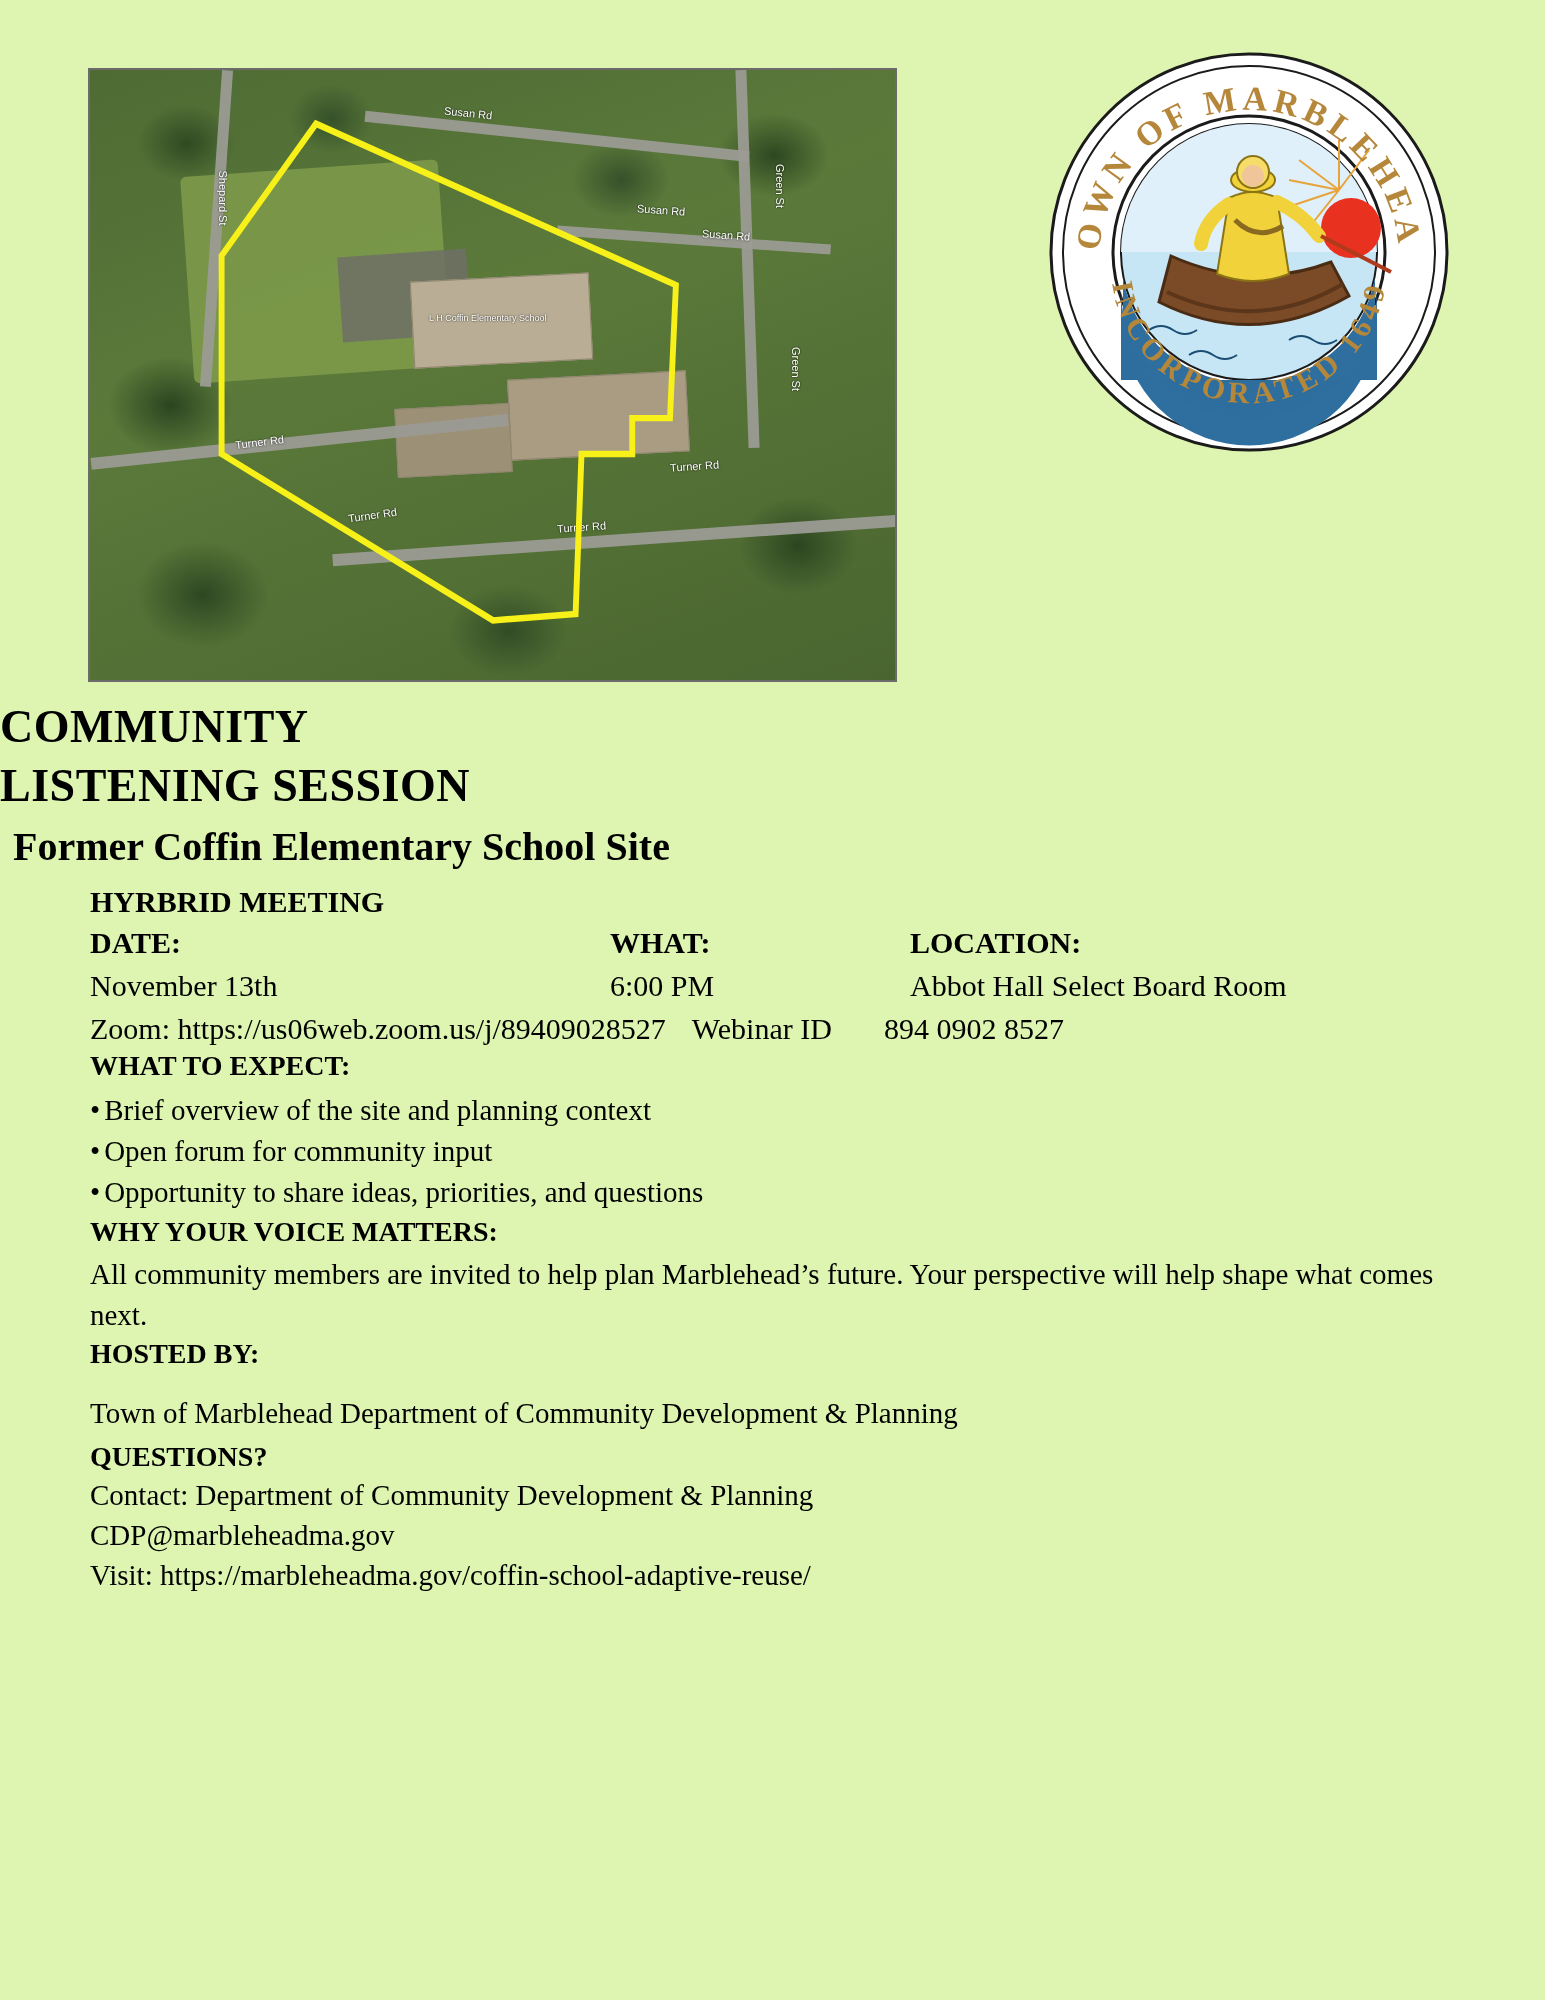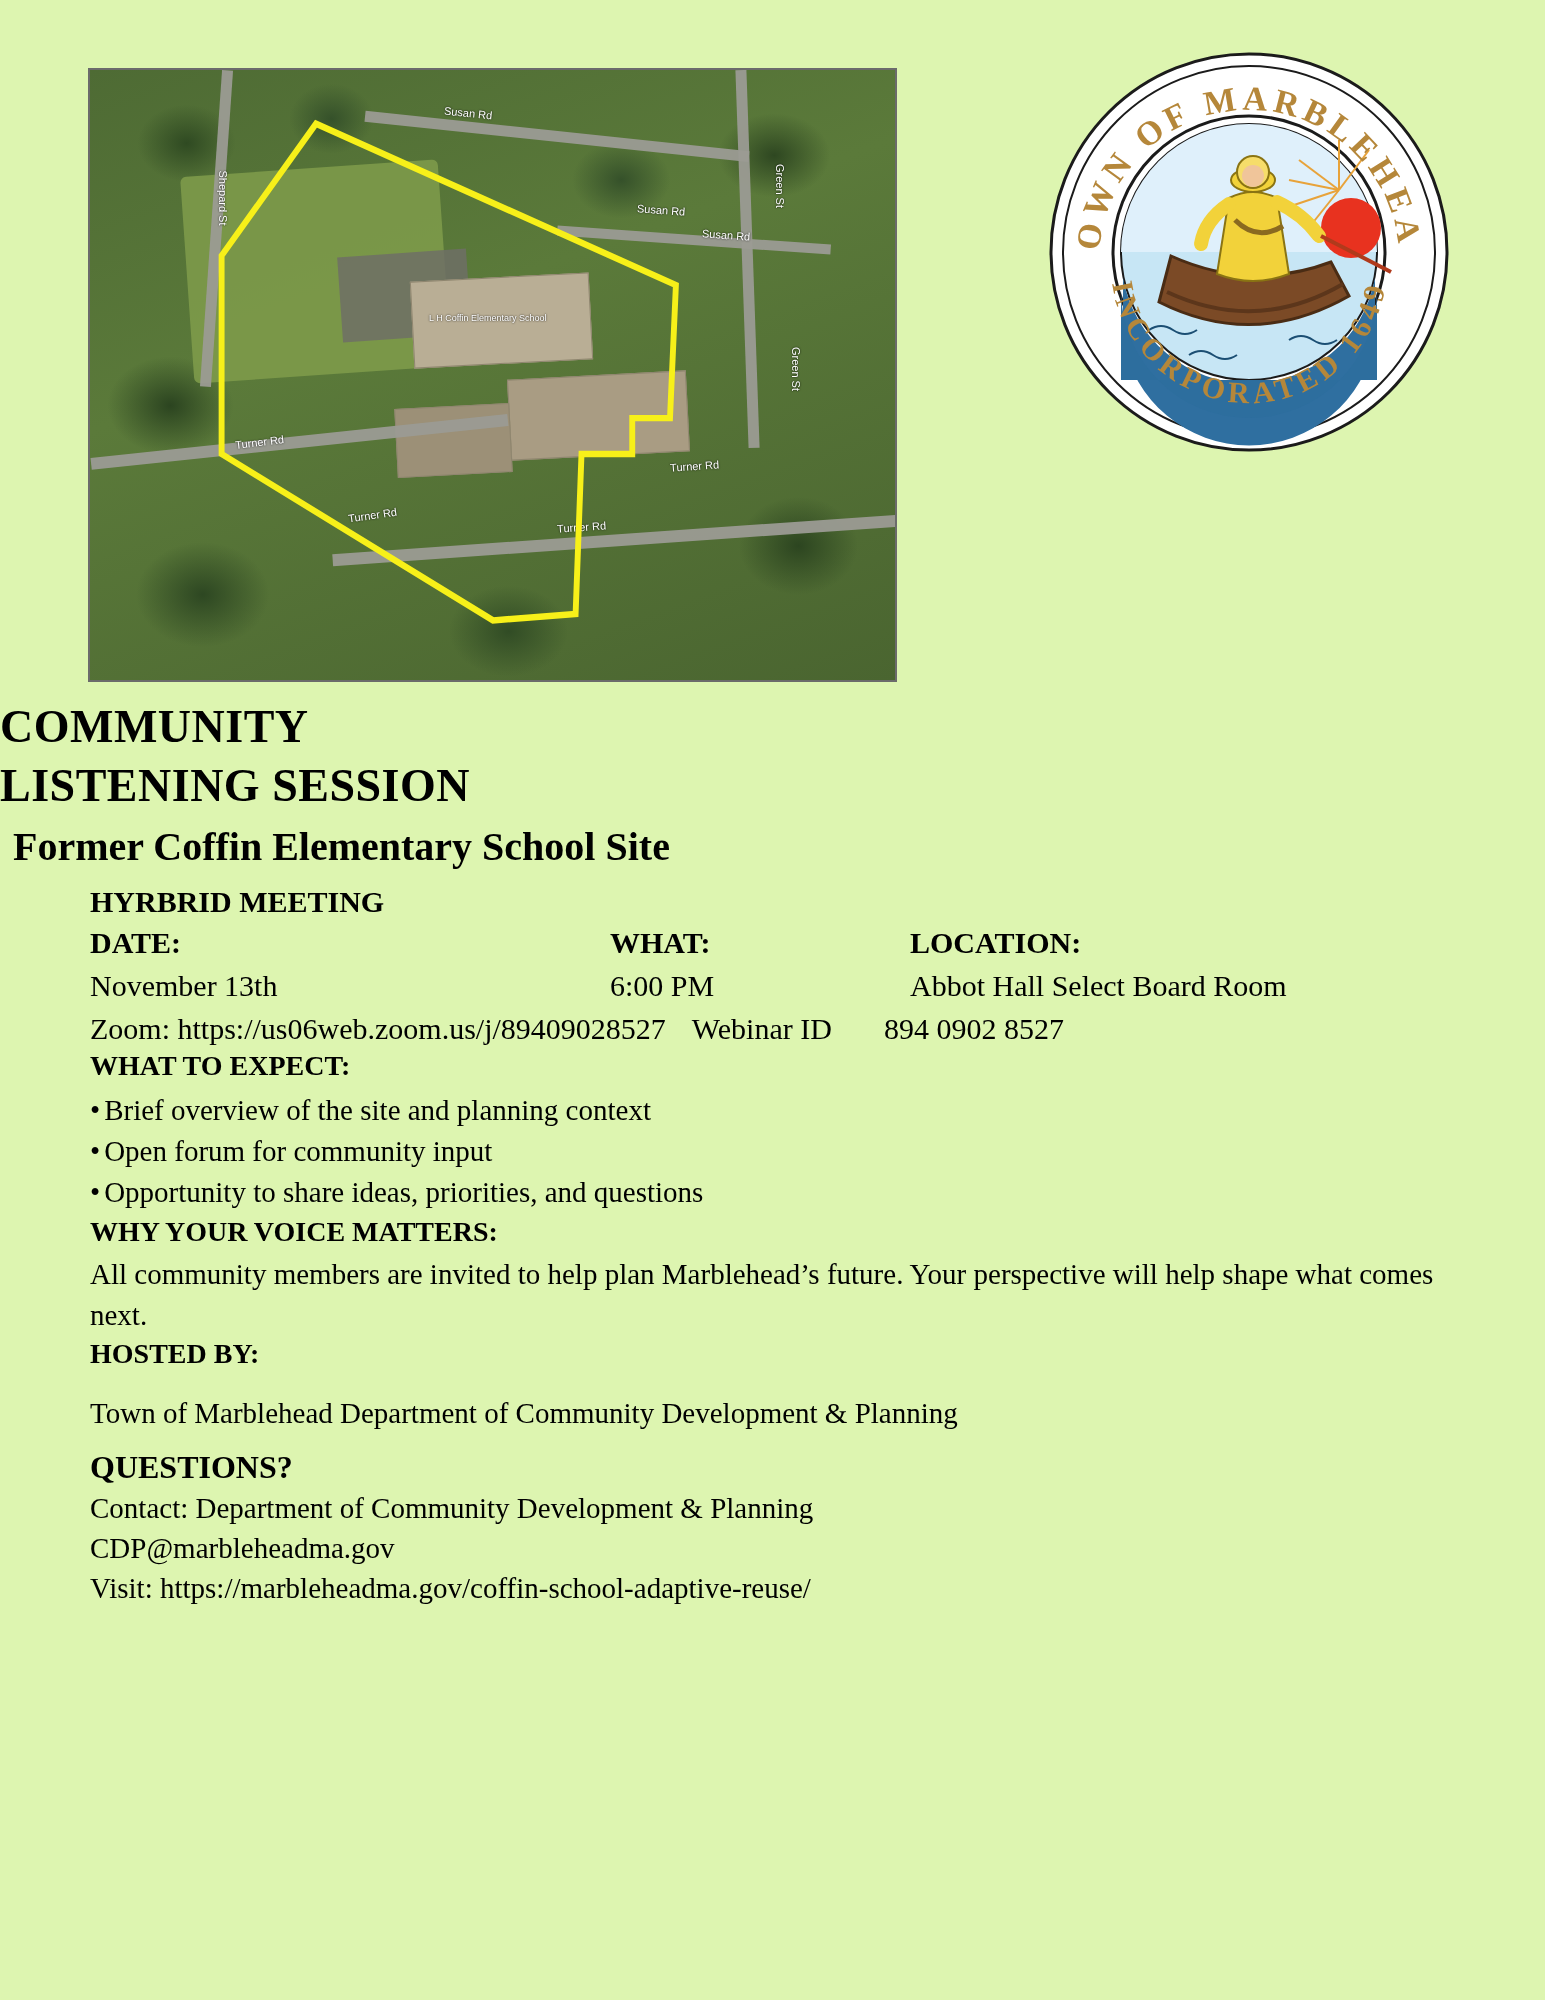--- a/index.html
+++ b/index.html
@@ -178,21 +178,21 @@
     content: "\2022";
     margin-right: 4px;
   }
   .para {
     font-size: 29px;
     line-height: 1.42;
     margin-top: 4px;
   }
   .small-gap { margin-top: 20px; }
   .line { font-size: 29px; line-height: 1.38; }
-  .qhead { font-weight: bold; font-size: 32px; margin-top: 14px; }
+  .qhead { font-weight: bold; font-size: 28px; margin-top: 6px; }
 </style>
 </head>
 <body>
 
 <div class="header">
 
   <div class="map-frame">
     <div class="map-canvas">
       <div class="field"></div>
       <div class="lot"></div>

